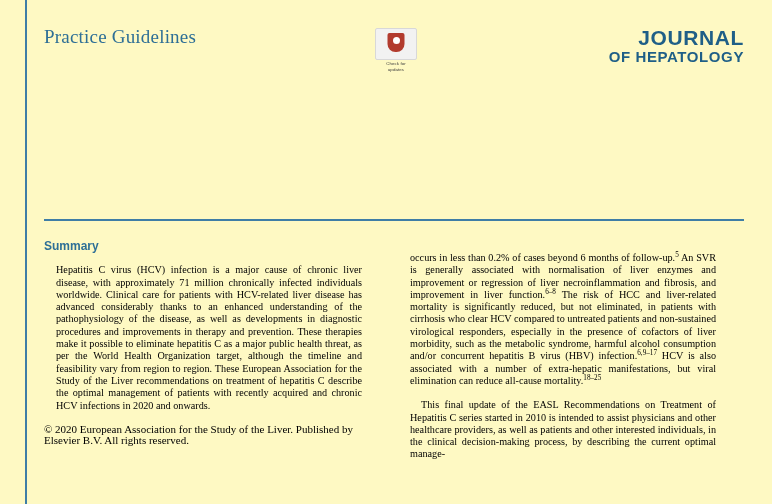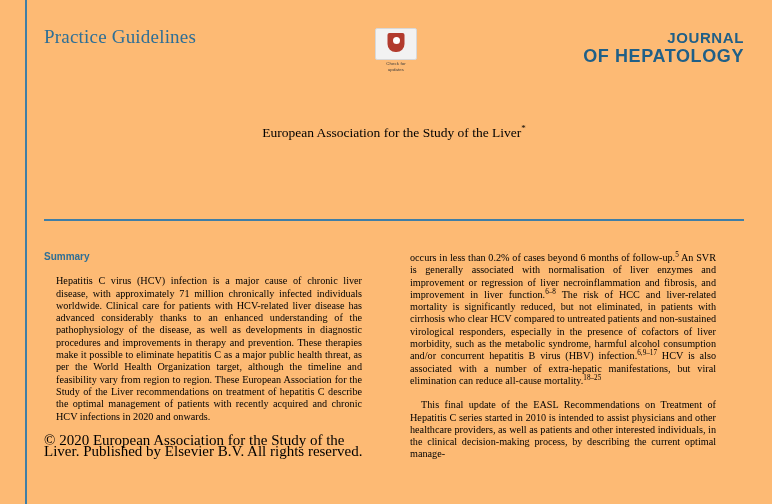--- a/index.html
+++ b/index.html
@@ -13,21 +13,21 @@
     font-family: "Liberation Serif", serif;
     color: #000000;
     overflow: hidden;
     position: relative;
   }
   .page {
     position: absolute;
     left: 0; top: 0;
     width: 772px;
     height: 504px;
-    background: #fdba74;
+    background: #fef9c3;
   }
   
   .left-rule {
     position: absolute;
     left: 25px;
     top: 0;
     width: 2px;
     height: 504px;
     background: #3f7ea6;
   }
@@ -101,25 +101,25 @@
     position: absolute;
     right: 0;
     top: 2px;
     text-align: right;
     font-family: "Liberation Sans", sans-serif;
     color: #1f5f87;
     font-weight: bold;
     letter-spacing: 0.6px;
   }
   .journal-logo .line1 {
+    font-size: 21px;
+    line-height: 19px;
+  }
+  .journal-logo .line2 {
     font-size: 15px;
-    line-height: 19px;
-  }
-  .journal-logo .line2 {
-    font-size: 18px;
     line-height: 19px;
     margin-left: 12px;
   }
   
   .title-block {
     position: absolute;
     left: 44px;
     top: 100px;
     width: 700px;
     text-align: center;
@@ -160,36 +160,35 @@
     font-size: 10.2px;
     line-height: 12.3px;
     text-align: justify;
     font-family: "Liberation Serif", serif;
   }
   .col-left { left: 44px; }
   .col-right { left: 398px; }
   .summary-head {
     color: #2e6f96;
     font-weight: bold;
-    font-size: 10px;
+    font-size: 12px;
     font-family: "Liberation Sans", sans-serif;
     margin-bottom: 3px;
-    margin-top: 11px;
   }
   .para {
     margin: 12px;
     text-indent: 0;
     text-align: justify;
   }
   .para.indent {
     text-indent: 11px;
   }
   .copyright {
     margin-top: 5px;
-    font-size: 15px;
+    font-size: 11px;
     line-height: 11px;
     text-align: left;
   }
   sup {
     font-size: 7.2px;
     vertical-align: super;
     line-height: 0;
   }
 </style>
 </head>
@@ -212,23 +211,20 @@
       </div>
     </div>
 
     <div class="journal-logo">
       <div class="line1">JOURNAL</div>
       <div class="line2">OF HEPATOLOGY</div>
     </div>
   </div>
 
   <div class="title-block">
-    <div class="authors">
-      <span>European Association for the Study of the Liver</span><span class="sup">*</span>
-    </div>
   </div>
 
   <div class="divider"></div>
 
   <div class="col col-left">
     <div class="summary-head">Summary</div>
     <p class="para">Hepatitis C virus (HCV) infection is a major cause of chronic liver disease, with approximately 71 million chronically infected individuals worldwide. Clinical care for patients with HCV-related liver disease has advanced considerably thanks to an enhanced understanding of the pathophysiology of the disease, as well as developments in diagnostic procedures and improvements in therapy and prevention. These therapies make it possible to eliminate hepatitis C as a major public health threat, as per the World Health Organization target, although the timeline and feasibility vary from region to region. These European Association for the Study of the Liver recommendations on treatment of hepatitis C describe the optimal management of patients with recently acquired and chronic HCV infections in 2020 and onwards.</p>
     <p class="copyright">© 2020 European Association for the Study of the Liver. Published by Elsevier B.V. All rights reserved.</p>
   </div>
 

